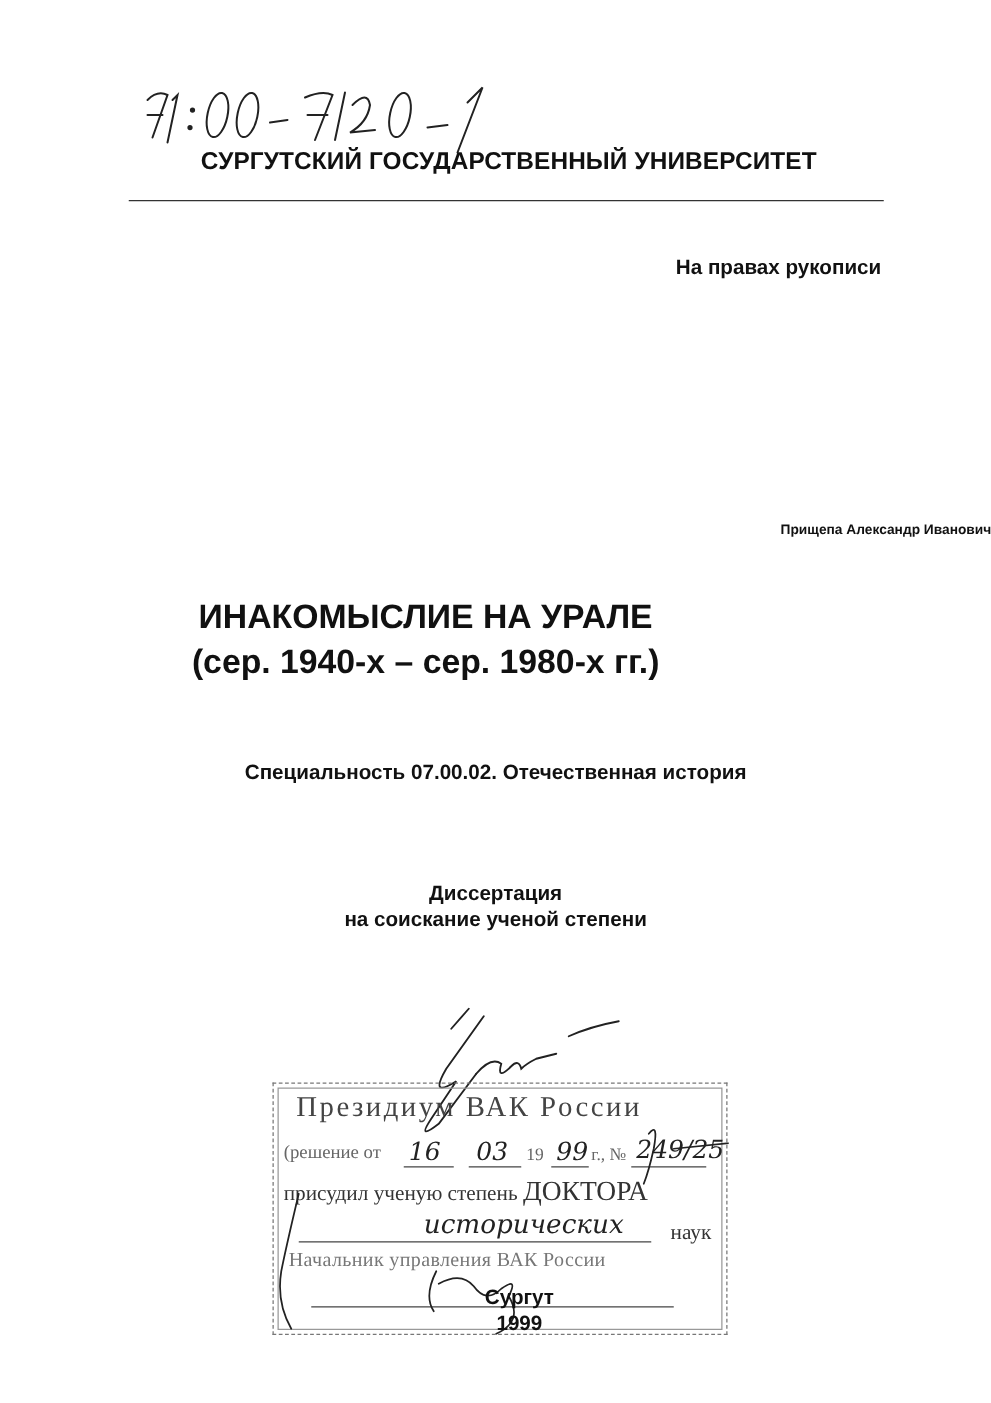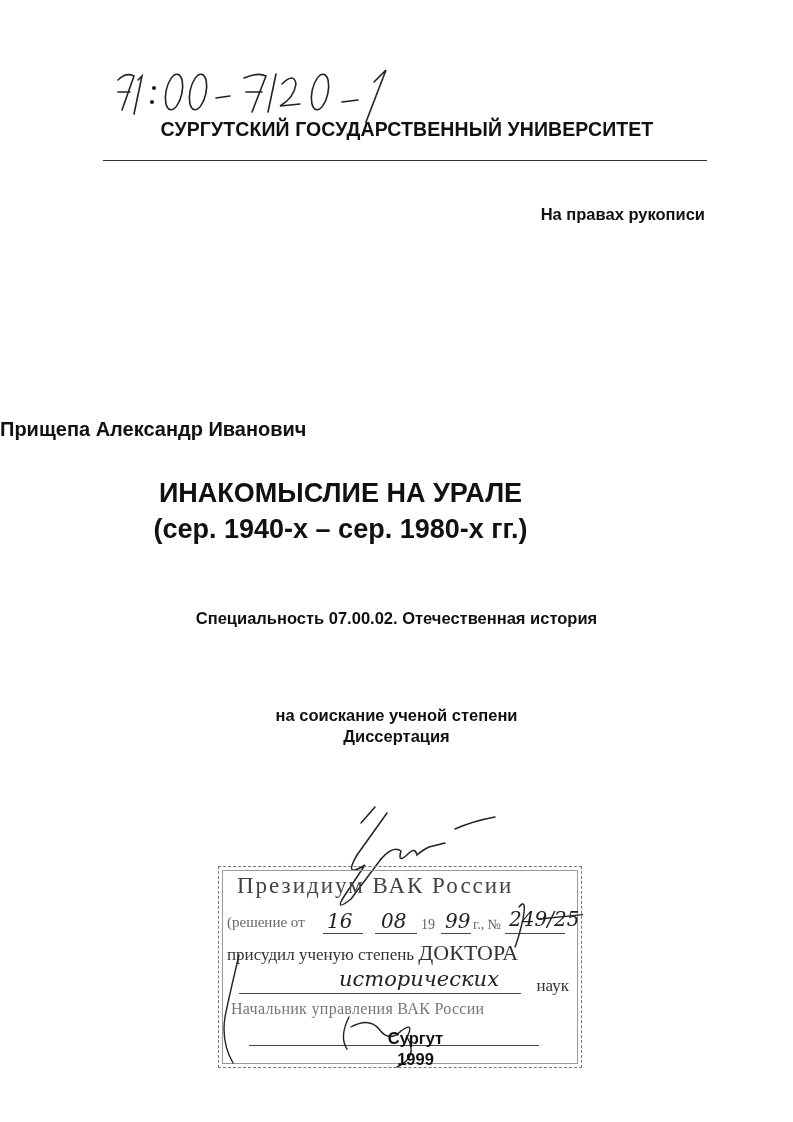--- a/index.html
+++ b/index.html
@@ -15,21 +15,21 @@
       left: 0; width: 779px; top: 118px; text-align: center;
       font-size: 19.5px; font-weight: bold; letter-spacing: 0.1px; padding-left: 35px; box-sizing: border-box;
     }
     .rule {
       left: 103px; top: 160px; width: 604px; height: 0; border-top: 1.5px solid #333;
     }
     .rights {
       right: 88px; top: 205px; font-size: 16.5px; font-weight: bold;
     }
     .author {
-      left: 0; width: 682px; top: 418px; text-align: left; font-size: 20px; font-weight: bold;
+      left: 0; width: 793px; top: 418px; text-align: right; font-size: 11px; font-weight: bold;
     }
     .title1, .title2 {
       left: 0; width: 681px; text-align: center; font-weight: bold; font-size: 27px;
     }
     .title1 { top: 478px; }
     .title2 { top: 514px; }
     .spec {
       left: 0; width: 793px; top: 597px; text-align: center; font-size: 16.5px; font-weight: bold; margin-top: 12px;
     }
     .diss {
@@ -99,43 +99,43 @@
 <div class="abs rule"></div>
 <div class="abs rights">На правах рукописи</div>
 
 <div class="abs author">Прищепа Александр Иванович</div>
 <div class="abs title1">ИНАКОМЫСЛИЕ НА УРАЛЕ</div>
 <div class="abs title2">(сер. 1940-х – сер. 1980-х гг.)</div>
 
 <div class="abs spec">Специальность 07.00.02. Отечественная история</div>
 
 <div class="abs diss">
+  <div>Диссертация</div>
   <div>на соискание ученой степени</div>
-  <div>Диссертация</div>
 </div>
 
 <svg class="abs signature" viewBox="0 0 210 115">
   <g fill="none" stroke="#222" stroke-width="1.5" stroke-linecap="round">
     <path d="M82 18 L52 60 Q38 84 60 70 L40 100 Q28 118 46 104 L76 64"></path>
     <path d="M76 64 Q88 50 96 56 Q92 70 104 58 Q110 52 112 60 Q116 56 124 52 Q132 50 140 48"></path>
     <path d="M150 34 Q168 26 190 22"></path>
     <path d="M56 28 L70 12"></path>
   </g>
 </svg>
 
 <div class="abs stamp">
   <div class="stamp-inner"></div>
   <div class="st-serif st-title">Президиум ВАК России</div>
 
   <div class="st-serif st-line2">
     <span>(решение от</span>
   </div>
   <span class="hw" style="left:108px; top:42px; font-size:20px;">16</span>
   <div class="uline" style="left:104px; top:66px; width:40px;"></div>
-  <span class="hw" style="left:162px; top:42px; font-size:20px;">08</span>
+  <span class="hw" style="left:162px; top:42px; font-size:20px;">03</span>
   <div class="uline" style="left:156px; top:66px; width:42px;"></div>
   <span class="st-serif" style="left:202px; top:50px; font-size:14px; color:#666;">19</span>
   <span class="hw" style="left:226px; top:42px; font-size:20px;">99</span>
   <div class="uline" style="left:222px; top:66px; width:30px;"></div>
   <span class="st-serif" style="left:254px; top:50px; font-size:14px; color:#666;">г., №</span>
   <span class="hw" style="left:290px; top:40px; font-size:20px;">249/25</span>
   <div class="uline" style="left:286px; top:66px; width:60px;"></div>
 
   <div class="st-serif st-line3">
     <span>присудил ученую степень</span>

